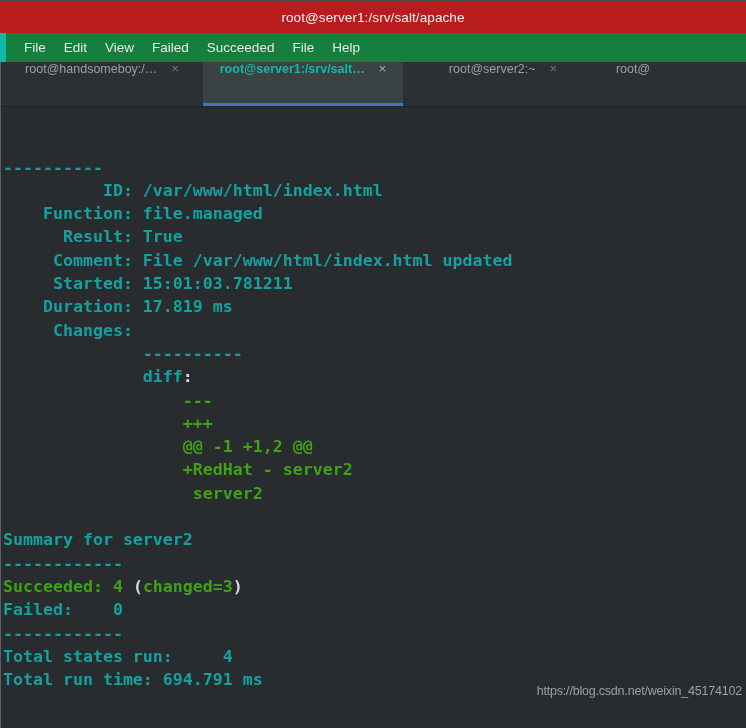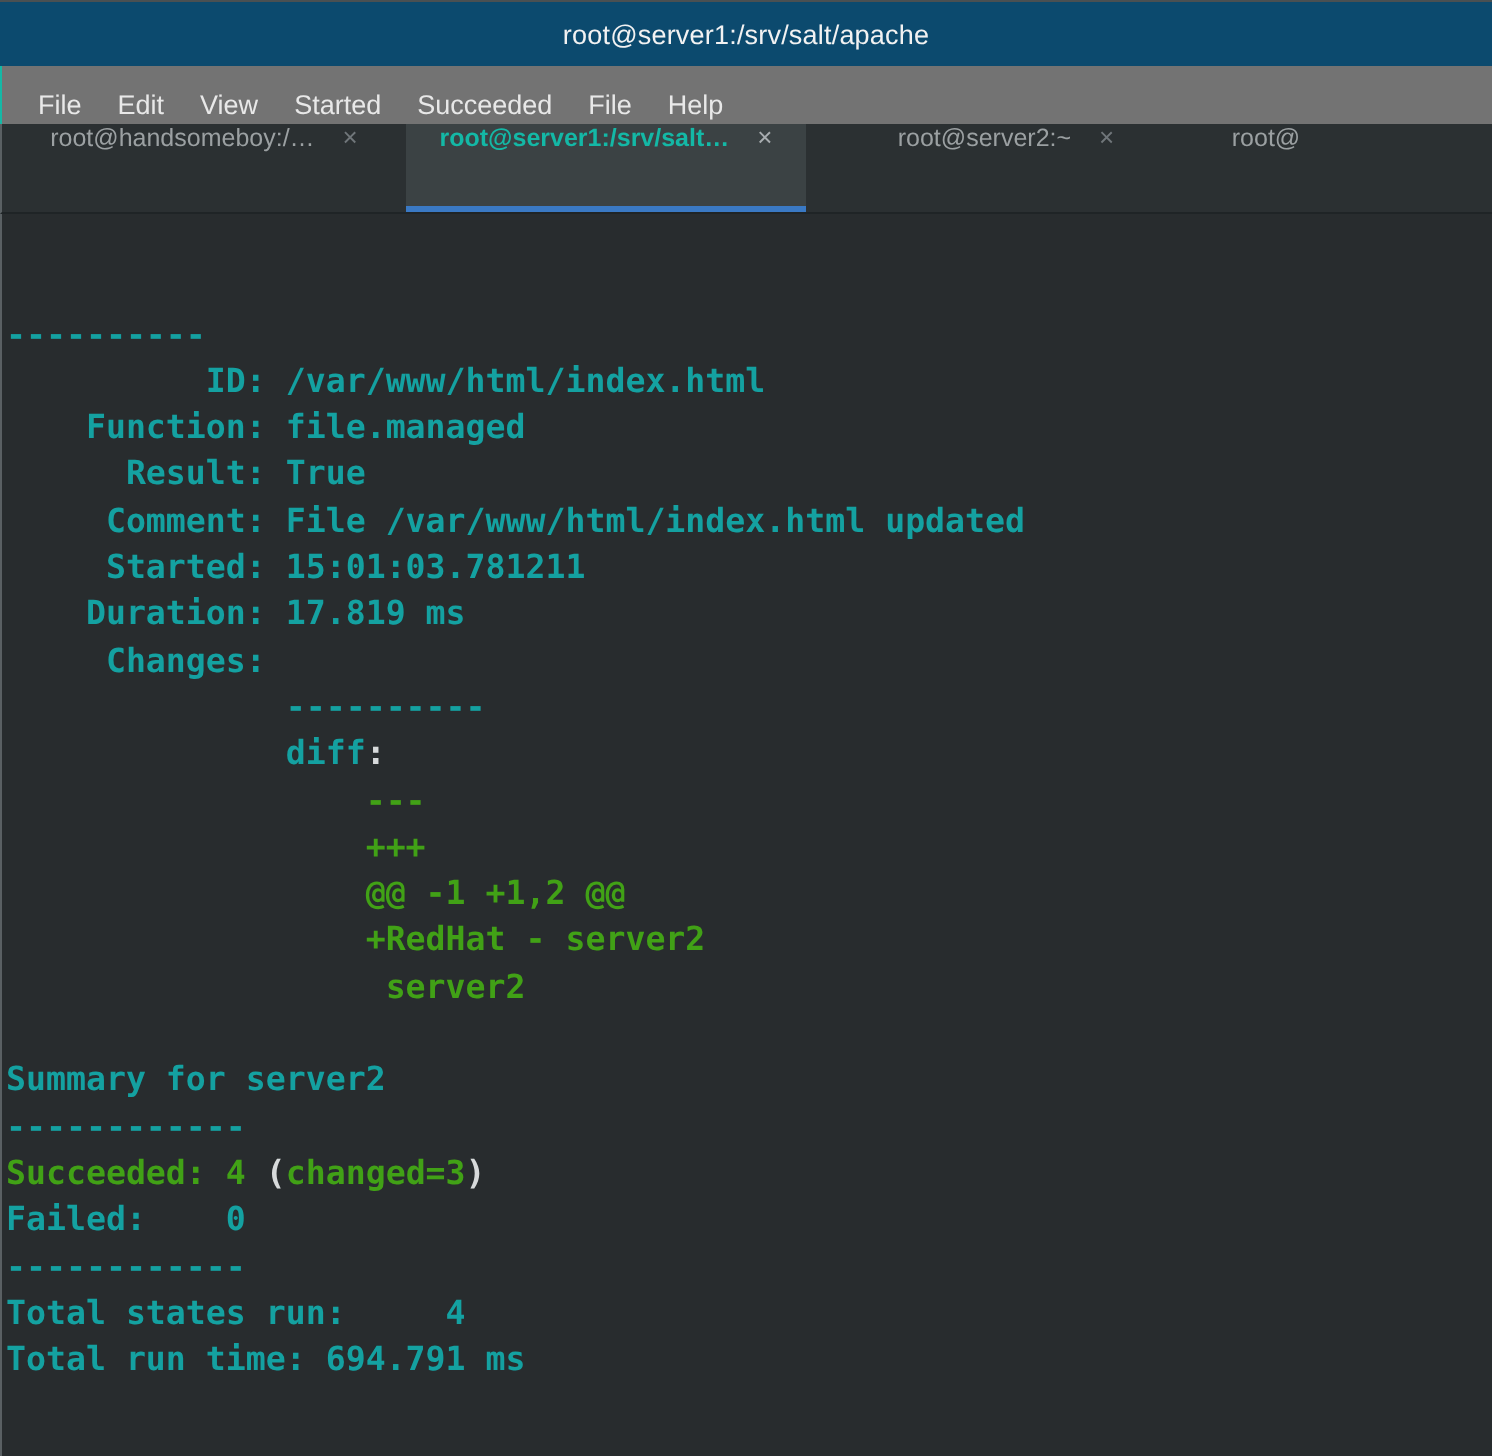--- a/index.html
+++ b/index.html
@@ -20,46 +20,46 @@
     width: 746px;
     height: 728px;
     background: #232729;
     display: flex;
     flex-direction: column;
   }
 
   
   #titlebar {
     height: 33px;
-    background: #0c4a6e;
+    background: #b91c1c;
     border-top: 1px solid #4a5052;
     box-sizing: border-box;
     display: flex;
     align-items: center;
     justify-content: center;
     flex: 0 0 auto;
   }
   #titlebar .title-text {
     color: #f2f2f2;
     font-size: 13.5px;
     font-family: "Liberation Sans", sans-serif;
     letter-spacing: 0.1px;
     white-space: nowrap;
   }
 
   
   #menubar {
     height: 29px;
-    background: #737373;
-    display: flex;
-    align-items: flex-end;
+    background: #15803d;
+    display: flex;
+    align-items: center;
     padding-left: 9px;
     flex: 0 0 auto;
     box-sizing: border-box;
-    border-left: 1px solid #14b8a6;
+    border-left: 6px solid #14b8a6;
   }
   .menu-item {
     color: #e8e8e8;
     font-size: 13.5px;
     font-family: "Liberation Sans", sans-serif;
     padding: 2px 9px;
     white-space: nowrap;
     cursor: default;
   }
 
@@ -162,21 +162,21 @@
 <div id="window">
 
   <div id="titlebar">
     <span class="title-text">root@server1:/srv/salt/apache</span>
   </div>
 
   <div id="menubar">
       <div class="menu-item">File</div>
       <div class="menu-item">Edit</div>
       <div class="menu-item">View</div>
-      <div class="menu-item">Started</div>
+      <div class="menu-item">Failed</div>
       <div class="menu-item">Succeeded</div>
       <div class="menu-item">File</div>
       <div class="menu-item">Help</div>
     </div>
 
   <div id="tabbar">
       <div class="tab" style="width: 202px;">
         <span class="tab-label">root@handsomeboy:/…</span>
         <span class="tab-close">×</span>
       </div>
@@ -189,15 +189,16 @@
         <span class="tab-close">×</span>
       </div>
       <div class="tab" style="width: 60px;">
         <span class="tab-label">root@</span>
       </div>
     </div>
 
   <div id="terminal">
     <div id="terminal-lines"><div class="line"><span class="c-teal">----------</span></div><div class="line"><span class="c-teal">          ID: /var/www/html/index.html</span></div><div class="line"><span class="c-teal">    Function: file.managed</span></div><div class="line"><span class="c-teal">      Result: True</span></div><div class="line"><span class="c-teal">     Comment: File /var/www/html/index.html updated</span></div><div class="line"><span class="c-teal">     Started: 15:01:03.781211</span></div><div class="line"><span class="c-teal">    Duration: 17.819 ms</span></div><div class="line"><span class="c-teal">     Changes:</span></div><div class="line"><span class="c-teal">              ----------</span></div><div class="line"><span class="c-teal">              diff</span><span class="c-white">:</span></div><div class="line"><span class="c-green">                  ---</span></div><div class="line"><span class="c-green">                  +++</span></div><div class="line"><span class="c-green">                  @@ -1 +1,2 @@</span></div><div class="line"><span class="c-green">                  +RedHat - server2</span></div><div class="line"><span class="c-green">                   server2</span></div><div class="line"><span class="c-teal"></span></div><div class="line"><span class="c-teal">Summary for server2</span></div><div class="line"><span class="c-teal">------------</span></div><div class="line"><span class="c-green">Succeeded: 4 </span><span class="c-white">(</span><span class="c-green">changed=3</span><span class="c-white">)</span></div><div class="line"><span class="c-teal">Failed:    0</span></div><div class="line"><span class="c-teal">------------</span></div><div class="line"><span class="c-teal">Total states run:     4</span></div><div class="line"><span class="c-teal">Total run time: 694.791 ms</span></div></div>
     
+    <div id="watermark">https://blog.csdn.net/weixin_45174102</div>
   </div>
 
 </div>
 
 </body></html>

